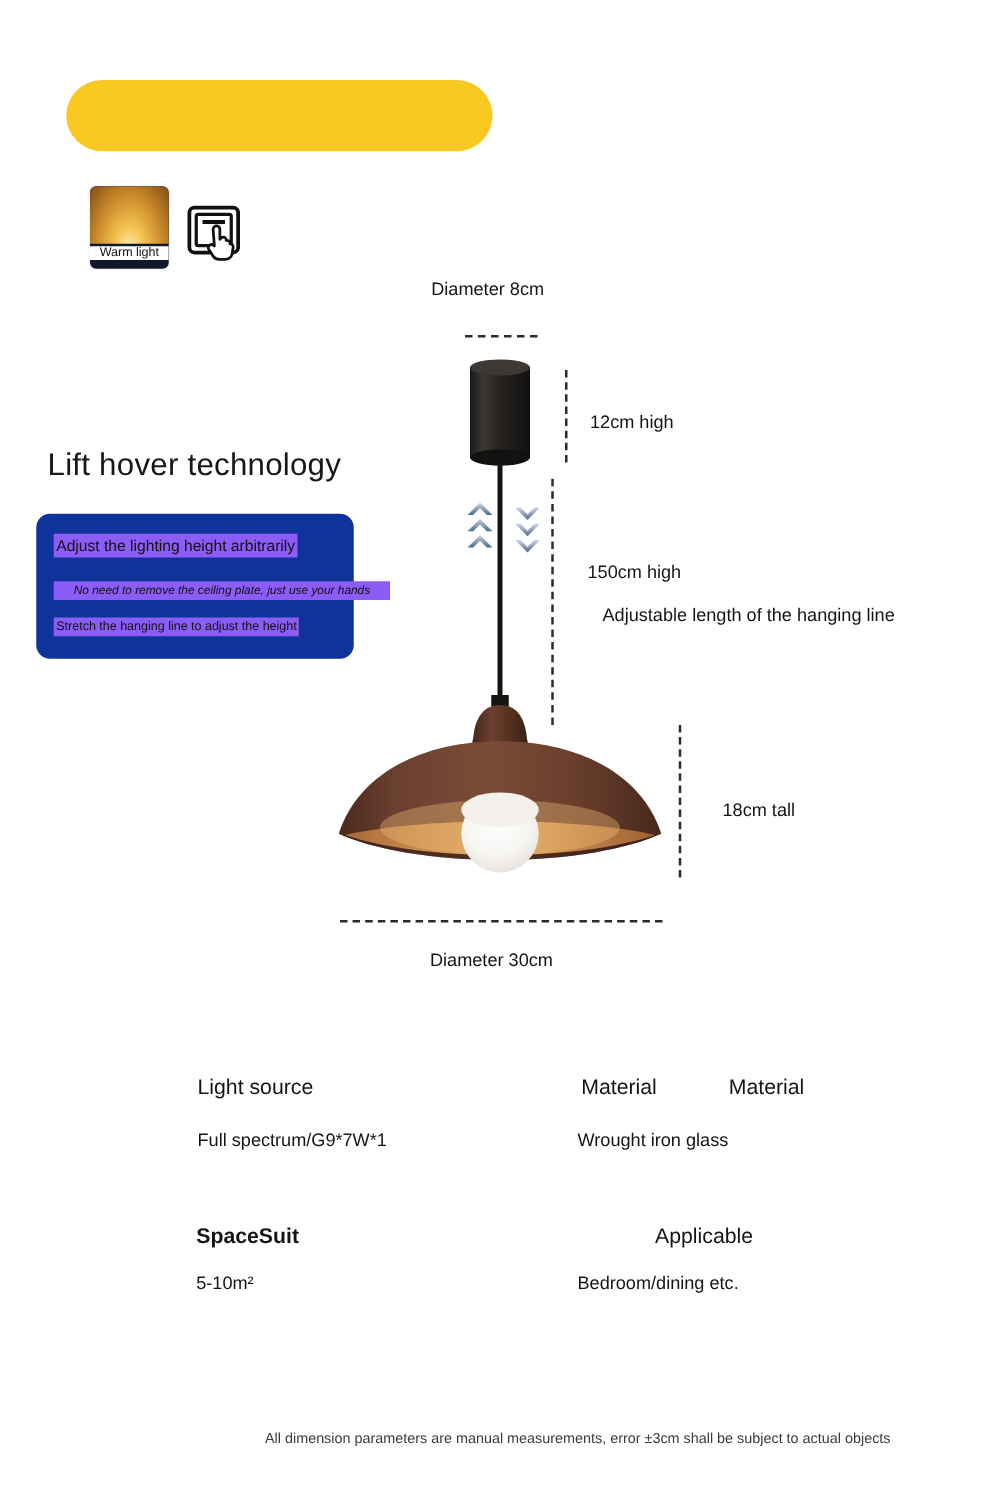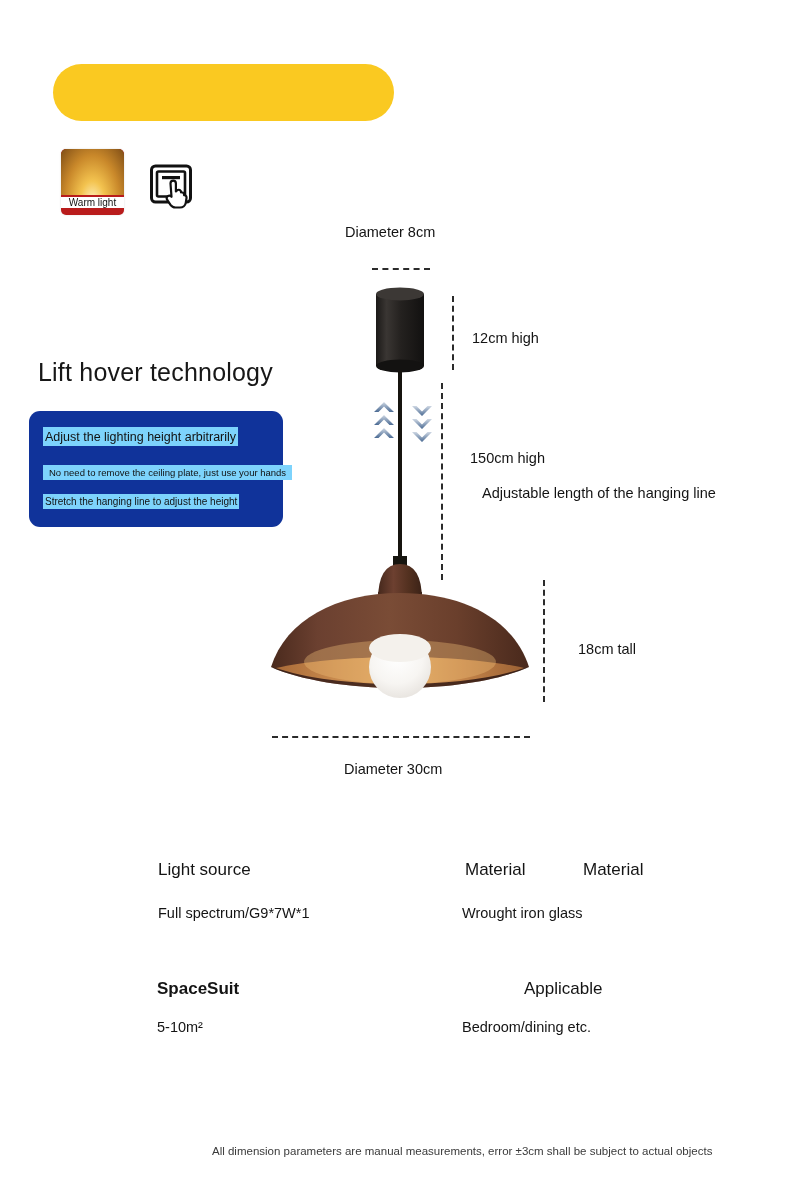--- a/index.html
+++ b/index.html
@@ -28,25 +28,25 @@
   }
   .variant-name{
     font-size:19px;color:#1a1a1a;margin-left:8px;white-space:nowrap;
   }
   .variant-color{
     font-size:19px;color:#1a1a1a;position:absolute;left:168px;white-space:nowrap;
   }
 
   
   .swatch{
-    position:absolute;left:61px;top:149px;
+    position:absolute;left:72px;top:149px;
     width:63px;height:66px;
     border-radius:5px;
     overflow:hidden;
-    background:#b91c1c;
+    background:#0f172a;
     box-shadow:0 0 2px rgba(0,0,0,.15);
   }
   .swatch-tile{
     width:63px;height:46px;
     border-radius:5px 5px 0 0;
     background:
       radial-gradient(ellipse at 50% 115%, #fff3c4 0%, #f3c34f 28%, #c9882a 62%, #7e4d16 100%);
   }
   .swatch-label{
     position:absolute;left:0;top:48px;width:63px;
@@ -67,25 +67,25 @@
   }
 
   
   .blue-box{
     position:absolute;left:29px;top:411px;
     width:254px;height:116px;
     background:#10339A;
     border-radius:11px;
   }
   .bb-line{
-    position:absolute;background:#7dd3fc;color:#111;white-space:nowrap;
+    position:absolute;background:#8b5cf6;color:#111;white-space:nowrap;
     display:flex;align-items:center;
   }
   .bb-line.l1{left:43px;top:427px;height:19px;font-size:12.5px;padding:0 2px;}
-  .bb-line.l2{left:43px;top:465px;height:15px;font-size:9.5px;padding:0 6px;}
+  .bb-line.l2{left:43px;top:465px;height:15px;font-size:9.5px;padding:0 16px;font-style:italic;}
   .bb-line.l3{left:43px;top:494px;height:15px;font-size:10px;padding:0 2px;}
 
   
   .lamp{position:absolute;left:0;top:0;width:800px;height:1200px;pointer-events:none;}
 
   .dim-label{position:absolute;font-size:14.5px;color:#141414;white-space:nowrap;}
   .lbl-d8{left:345px;top:224px;}
   .lbl-12{left:472px;top:330px;}
   .lbl-150{left:470px;top:450px;}
   .lbl-adj{left:470px;top:485px;margin-left:12px;}

